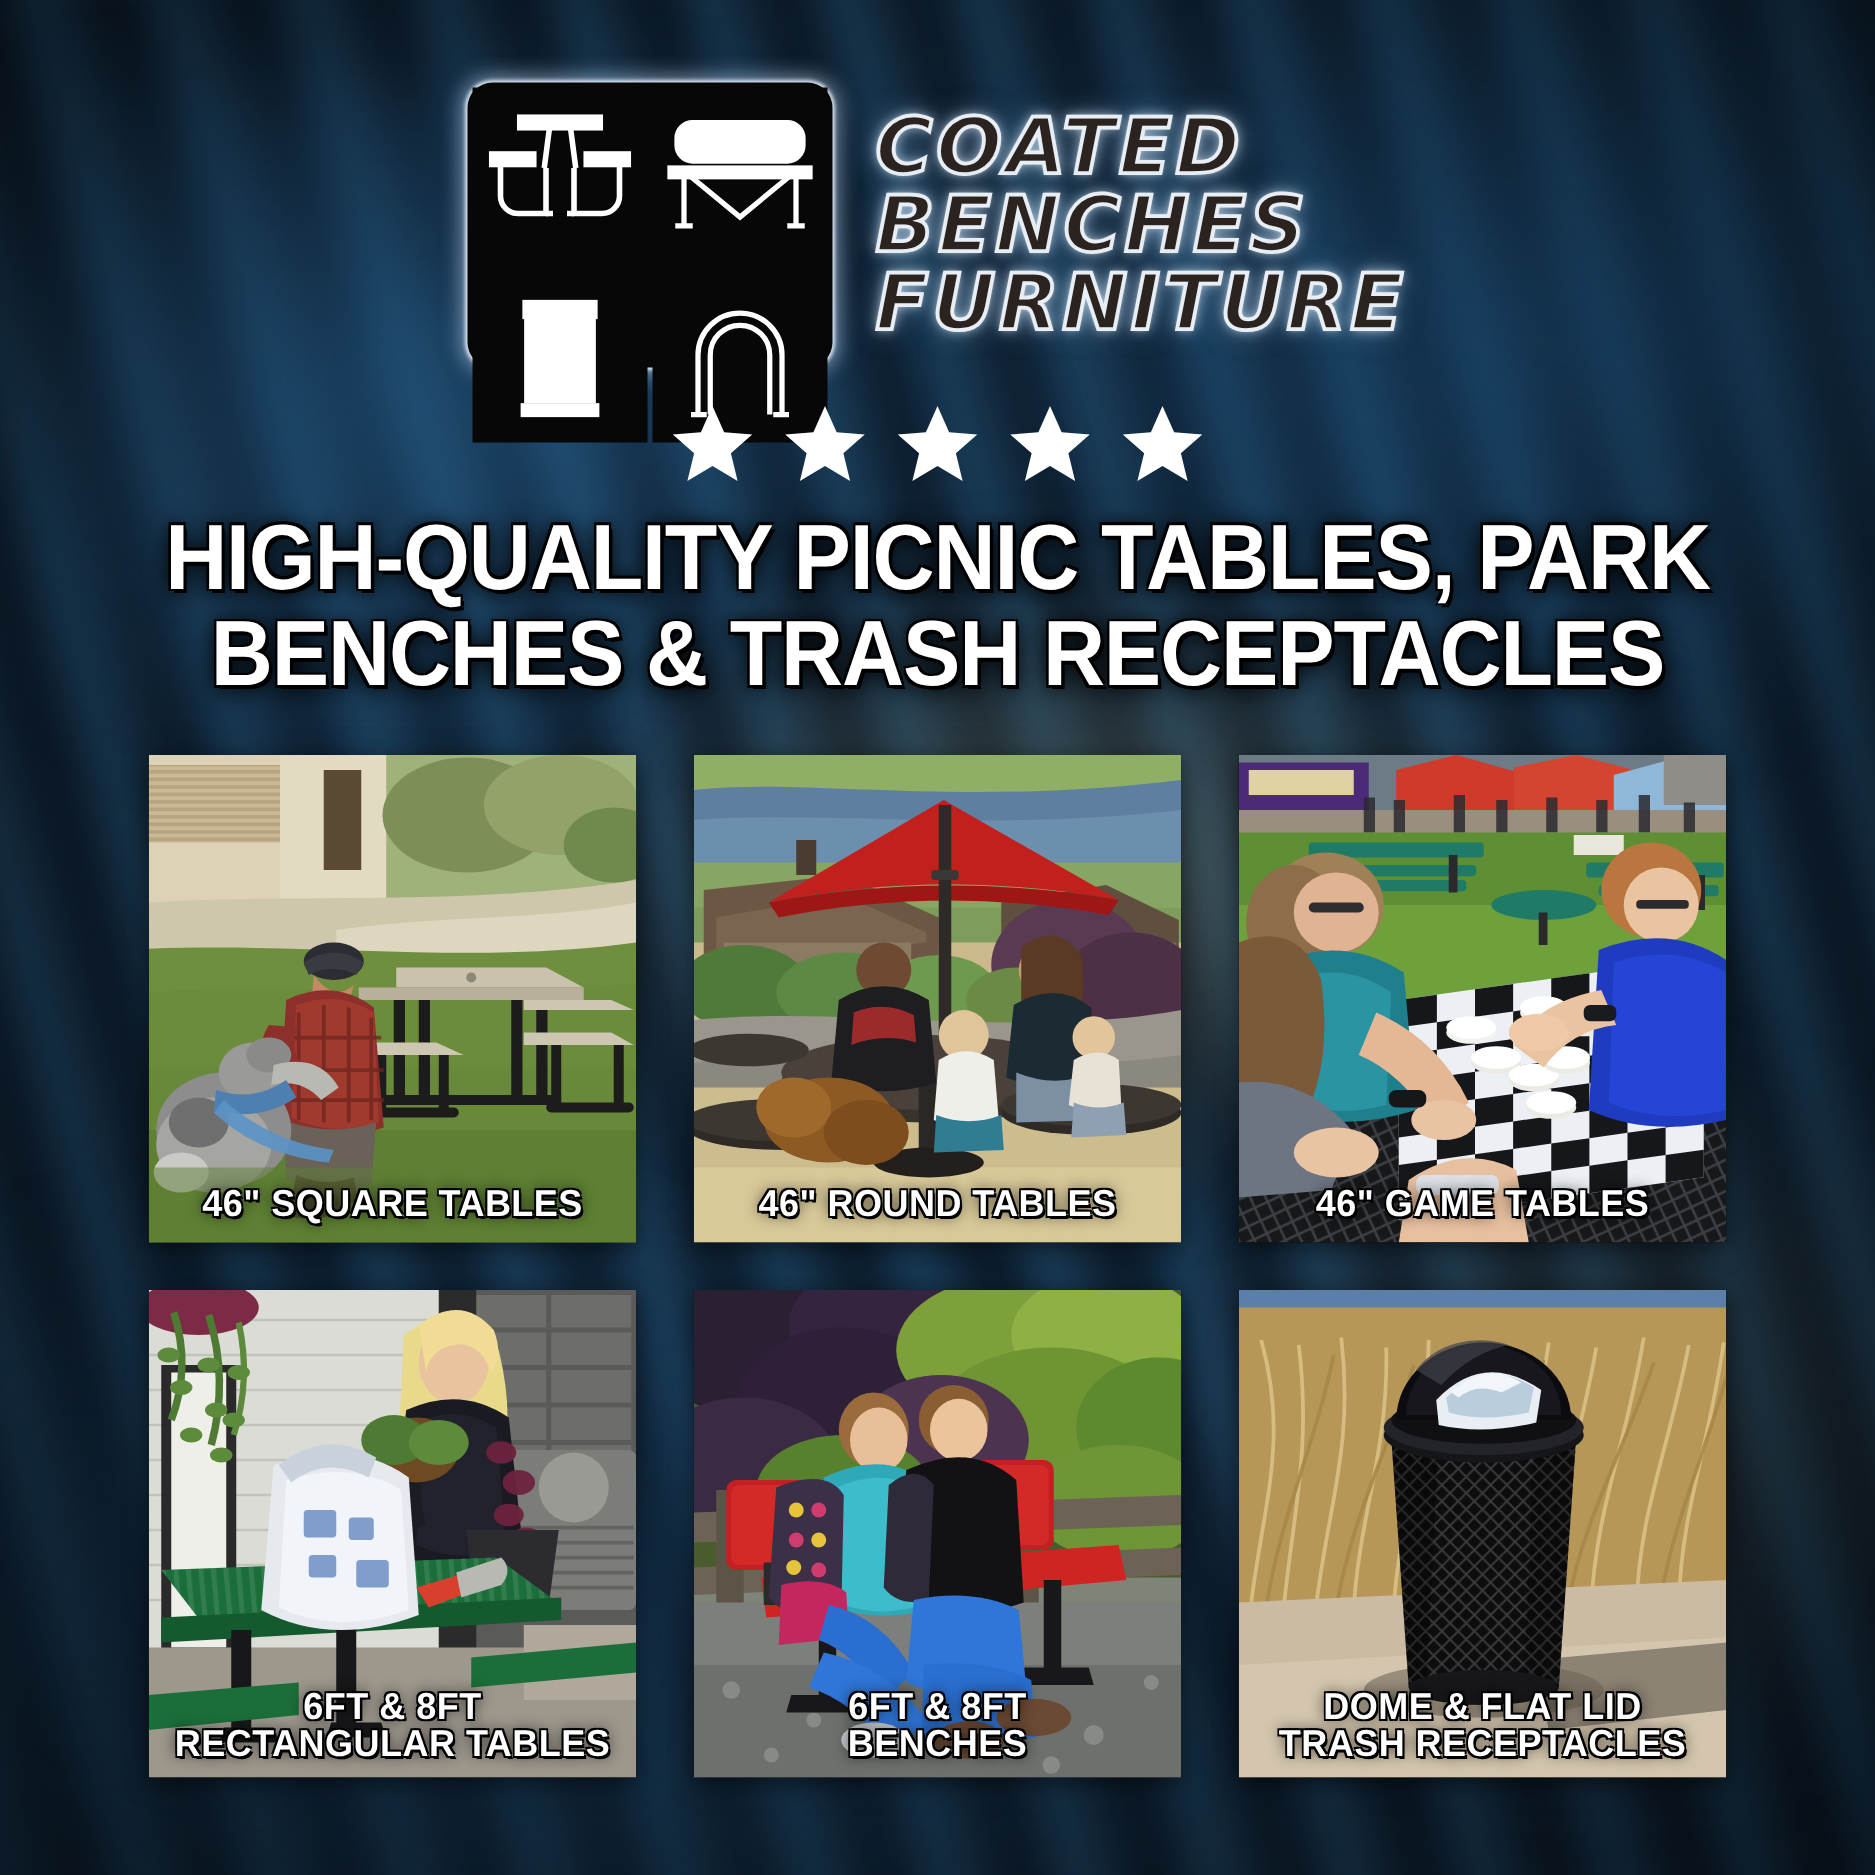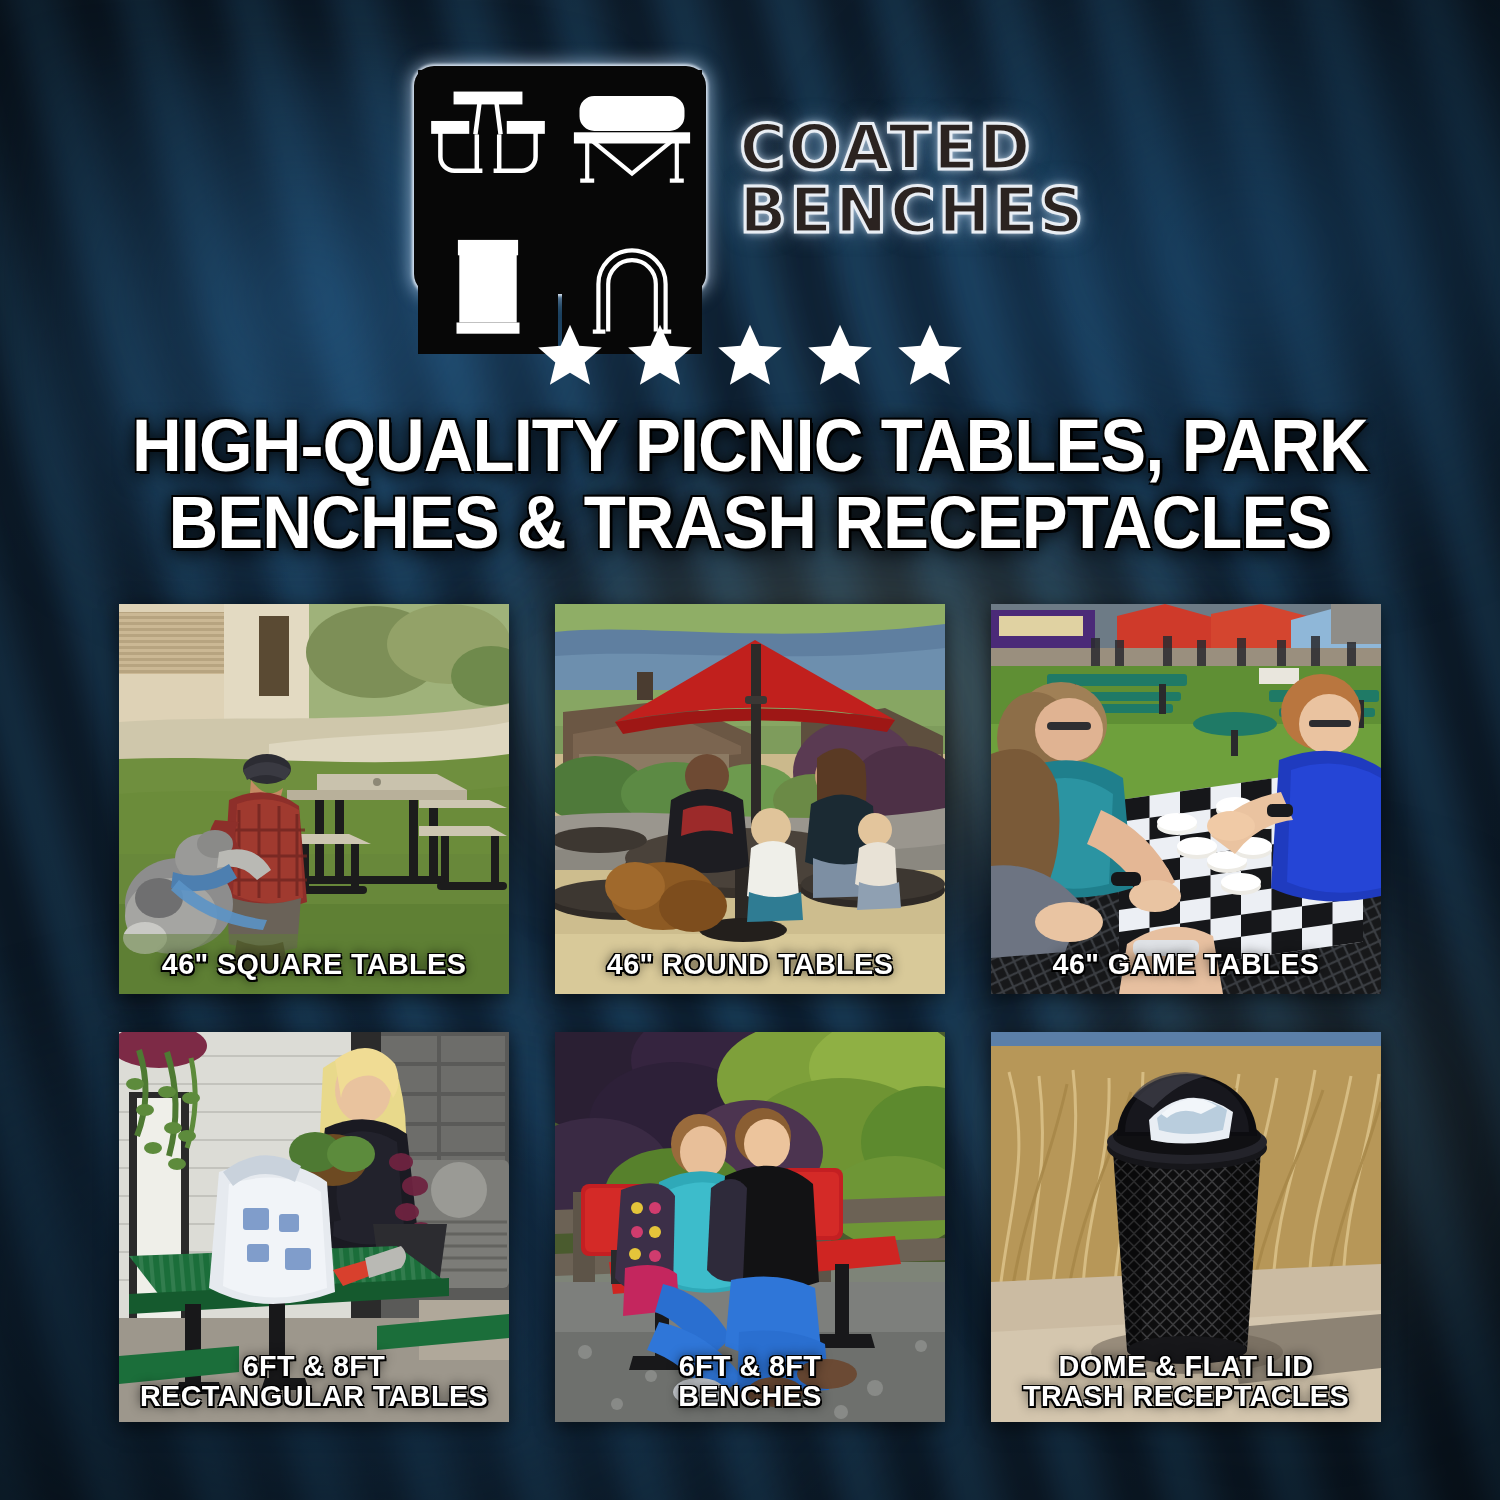--- a/index.html
+++ b/index.html
@@ -64,21 +64,21 @@
   .logo-row{display:flex;align-items:center;justify-content:center;gap:34px;padding-top:66px;}
   .logo-mark{
     width:292px;height:228px;background:#070707;border-radius:20px;
     box-shadow:0 0 16px 5px rgba(200,225,255,.55), 0 0 3px 2px rgba(255,255,255,.85);
     display:grid;grid-template-columns:1fr 1fr;grid-template-rows:1fr 1fr;
     gap:4px;padding:4px;box-sizing:border-box;
   }
   .quad{background:#070707;display:flex;align-items:center;justify-content:center;}
   .quad svg{width:100%;height:100%;}
 
-  .wordmark{display:flex;flex-direction:column;gap:2px;}
+  .wordmark{display:flex;flex-direction:column;gap:2px;font-style:italic;}
   .wm-line{
     font-family:"DejaVu Sans", sans-serif;
     font-weight:bold;font-size:62px;line-height:.98;letter-spacing:3px;
     color:#2b2320;
     -webkit-text-stroke:3px #e9eef4;
     text-shadow:
       0 0 3px rgba(255,255,255,.95),
       0 0 10px rgba(205,225,245,.85),
       0 0 22px rgba(150,190,225,.55);
   }
@@ -180,20 +180,21 @@
             <path d="M33 84 V50 a17 17 0 0 1 34 0 V84"></path>
             <path d="M22 84 h9 M69 84 h9"></path>
           </g>
         </svg>
       </div>
     </div>
 
     <div class="wordmark">
       <div class="wm-line">COATED</div>
       <div class="wm-line">BENCHES</div>
+      <div class="wm-line">FURNITURE</div>
     </div>
   </div>
 
   <div class="stars">
     <svg class="star" viewBox="0 0 24 24">
         <polygon fill="#fff" points="12,1.6 15.1,8.6 22.6,9.2 16.9,14.2 18.7,21.6 12,17.6 5.3,21.6 7.1,14.2 1.4,9.2 8.9,8.6"></polygon>
       </svg>
     <svg class="star" viewBox="0 0 24 24">
         <polygon fill="#fff" points="12,1.6 15.1,8.6 22.6,9.2 16.9,14.2 18.7,21.6 12,17.6 5.3,21.6 7.1,14.2 1.4,9.2 8.9,8.6"></polygon>
       </svg>

